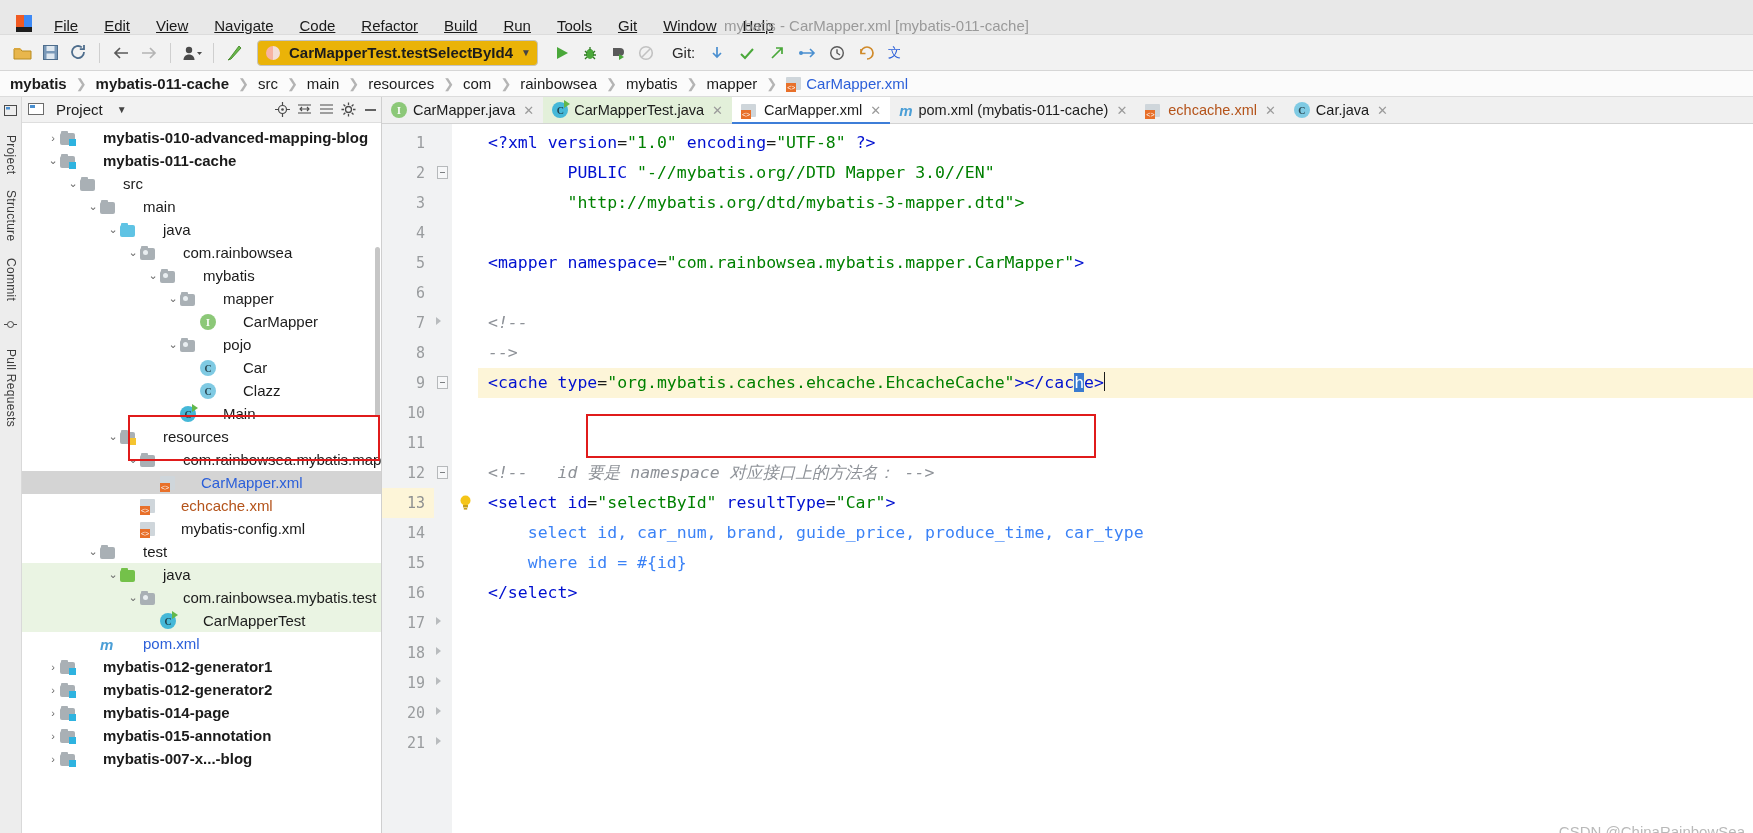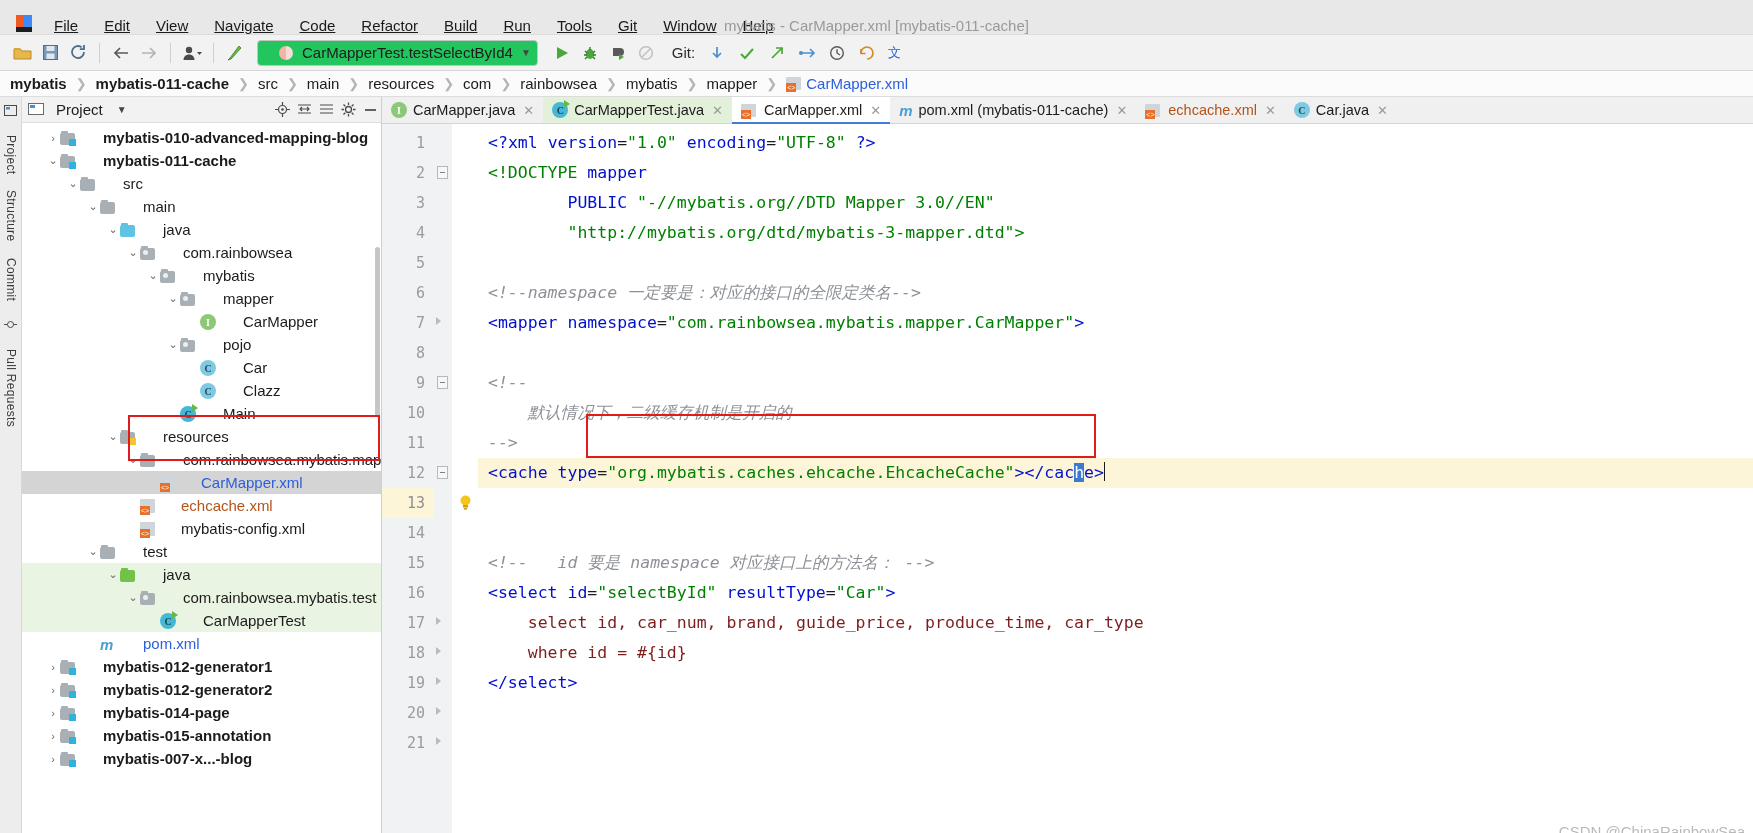--- a/index.html
+++ b/index.html
@@ -44,26 +44,26 @@
     position: relative;
   }
   .tb-icon {
     width: 28px; height: 26px;
     display:flex; align-items:center; justify-content:center;
     cursor: default;
   }
   .tb-sep { width:1px; height:20px; background:#cfcfcf; margin: 0 7px; }
   .run-config {
     height: 26px; min-width: 258px;
-    background: #22c55e;
+    background: #eab308;
     border: 1px solid #c4c4c4; border-radius: 4px;
     display: flex; align-items: center;
-    padding: 0 6px 0 21px;
+    padding: 0 6px 0 8px;
     margin-left: 8px; margin-right: 10px;
-    font-size: 15px; color: #1c1c1c;
+    font-size: 15px; color: #1c1c1c; font-weight: bold;
   }
   .rc-ico { width: 16px; height: 16px; margin-right: 7px; flex:none; position:relative; }
   .rc-ico .l { position:absolute; left:0; top:1px; width:7px; height:14px; background:#f7b3a2; border-radius: 7px 0 0 7px;}
   .rc-ico .r { position:absolute; left:7px; top:1px; width:7px; height:14px; background:#f3ded6; border-radius: 0 7px 7px 0;}
   .rc-label { flex:1; white-space:nowrap; }
   .rc-arrow { margin-left: 8px; color:#444; font-size: 10px; }
   .git-group { display:flex; align-items:center; margin-left: 12px; font-size:15px; color:#2b2b2b; gap: 2px;}
   .git-label { margin-right: 6px; }
   
   .breadcrumb {
@@ -216,21 +216,21 @@
   }
   .ln { height:30px; line-height:30px; white-space:pre; padding-left:10px; }
   .ln.hl { background:#fdf5d8; }
   .tok-tag { color:#0010d0; }
   .tok-attr { color:#0010d0; }
   .tok-str { color:#008000; }
   .tok-doc { color:#008000; }
   .tok-kw { color:#0010d0; font-weight:normal; }
   .tok-cmt { color:#8d9197; font-style:italic; }
   .tok-plain { color:#1b1b1b; }
-  .tok-sql { color:#7f1d1d; }
+  .tok-sql { color:#3b82f6; }
   .tok-selblue { background:#3a7bd0; color:#ffffff; }
   .editor-redbox {
     position:absolute; border:2px solid #e01b1b; pointer-events:none;
   }
   .watermark {
     position:absolute; right: 8px; bottom: 6px;
     color:#b9b9b9; font-size:15px;
   }
   .caret {
     display:inline-block; width:1.5px; height:19px; background:#1b1b1b;
@@ -843,29 +843,26 @@
           <div class="b"></div>
           <div class="b"></div>
           <div class="b"></div>
           <div class="b"></div>
           <div class="b"></div>
           <div class="b"></div>
           <div class="b"></div>
         </div>
       <div class="code" id="code-root">
           <div class="ln"><span class="tok-tag">&lt;?</span><span class="tok-kw">xml</span><span class="tok-plain"> </span><span class="tok-attr">version</span><span class="tok-plain">=</span><span class="tok-str">"1.0"</span><span class="tok-plain"> </span><span class="tok-attr">encoding</span><span class="tok-plain">=</span><span class="tok-str">"UTF-8"</span><span class="tok-plain"> </span><span class="tok-tag">?&gt;</span></div>
-          <div class="ln"><span class="tok-doc">&lt;!DOCTYPE</span><span class="tok-plain"> </span><span class="tok-kw">mapper</span></div>
           <div class="ln"><span class="tok-plain">        </span><span class="tok-kw">PUBLIC</span><span class="tok-plain"> </span><span class="tok-str">"-//mybatis.org//DTD Mapper 3.0//EN"</span></div>
           <div class="ln"><span class="tok-plain">        </span><span class="tok-str">"http://mybatis.org/dtd/mybatis-3-mapper.dtd"&gt;</span></div>
           <div class="ln">&nbsp;</div>
-          <div class="ln"><span class="tok-cmt">&lt;!--namespace 一定要是：对应的接口的全限定类名--&gt;</span></div>
           <div class="ln"><span class="tok-tag">&lt;mapper</span><span class="tok-plain"> </span><span class="tok-attr">namespace</span><span class="tok-plain">=</span><span class="tok-str">"com.rainbowsea.mybatis.mapper.CarMapper"</span><span class="tok-tag">&gt;</span></div>
           <div class="ln">&nbsp;</div>
           <div class="ln"><span class="tok-cmt">&lt;!--</span></div>
-          <div class="ln"><span class="tok-cmt">    默认情况下，二级缓存机制是开启的</span></div>
           <div class="ln"><span class="tok-cmt">--&gt;</span></div>
           <div class="ln hl"><span class="tok-tag">&lt;cache</span><span class="tok-plain"> </span><span class="tok-attr">type</span><span class="tok-plain">=</span><span class="tok-str">"org.mybatis.caches.ehcache.EhcacheCache"</span><span class="tok-tag">&gt;</span><span class="tok-tag">&lt;/cac</span><span class="tok-selblue">h</span><span class="tok-tag">e&gt;</span><span class="caret"></span></div>
           <div class="ln">&nbsp;</div>
           <div class="ln">&nbsp;</div>
           <div class="ln"><span class="tok-cmt">&lt;!--   id 要是 namespace 对应接口上的方法名： --&gt;</span></div>
           <div class="ln"><span class="tok-tag">&lt;select</span><span class="tok-plain"> </span><span class="tok-attr">id</span><span class="tok-plain">=</span><span class="tok-str">"selectById"</span><span class="tok-plain"> </span><span class="tok-attr">resultType</span><span class="tok-plain">=</span><span class="tok-str">"Car"</span><span class="tok-tag">&gt;</span></div>
           <div class="ln"><span class="tok-plain">    </span><span class="tok-sql">select</span><span class="tok-sql"> id, car_num, brand, guide_price, produce_time, car_type</span></div>
           <div class="ln"><span class="tok-plain">    </span><span class="tok-sql">where</span><span class="tok-sql"> id = </span><span class="tok-sql">#{id}</span></div>
           <div class="ln"><span class="tok-tag">&lt;/select&gt;</span></div>
         </div>

